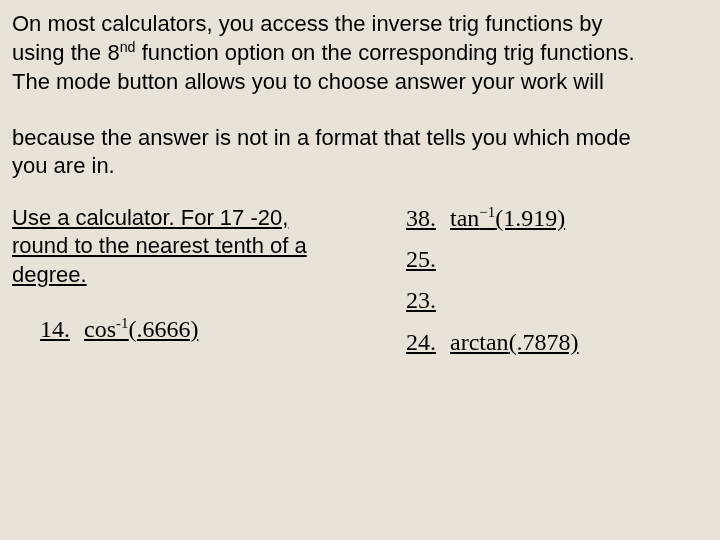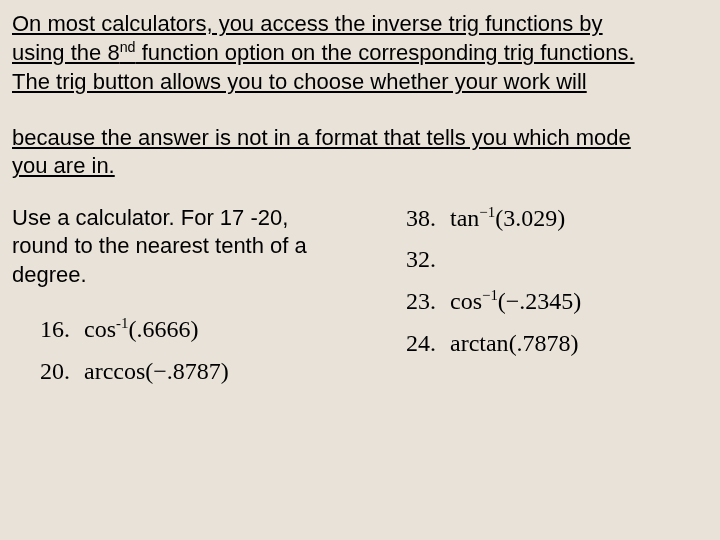--- a/index.html
+++ b/index.html
@@ -15,26 +15,26 @@
   .page {
     padding: 10px 12px 0 12px;
     box-sizing: border-box;
     width: 720px;
     height: 540px;
   }
   .intro {
     font-size: 22px;
     line-height: 1.28;
     margin-bottom: 24px;
-    text-decoration: underline;
   }
   sup { font-size: 0.65em; vertical-align: super; }
   .columns {
     display: flex;
     gap: 36px;
+    text-decoration: underline;
   }
   .col-left, .col-right {
     flex: 1 1 0;
   }
   .instruction {
     font-size: 22px;
     line-height: 1.28;
     margin-bottom: 26px;
   }
   .problems {
@@ -56,54 +56,49 @@
   .supm1 { font-size: 0.62em; vertical-align: super; }
 </style>
 </head>
 <body>
 
 <div class="page">
 
   <div class="intro">
     <span>On most calculators, you access the inverse trig functions by</span><br>
     <span>using the 8</span><sup>nd</sup><span> function option on the corresponding trig functions.</span><br>
-    <span>The trig button allows you to choose whether your work will</span><br>
+    <span>The mode button allows you to choose answer your work will</span><br>
     <br>
     <span>because the answer is not in a format that tells you which mode</span><br>
     <span>you are in.</span>
   </div>
 
   <div class="columns">
 
     <div class="col-left">
       <div class="instruction">Use a calculator. For 17 -20, round to the nearest tenth of a degree.</div>
       <div class="problems">
         <div class="prob">
-          <span class="pnum">16.</span>
+          <span class="pnum">14.</span>
           <span class="expr"><span>cos</span><span class="supm1">-1</span><span>(.6666)</span></span>
-        </div>
-        <div class="prob">
-          <span class="pnum">20.</span>
-          <span class="expr"><span>arccos</span><span class="supm1"></span><span>(−.8787)</span></span>
         </div>
       </div>
     </div>
 
     <div class="col-right">
       <div class="problems">
         <div class="prob">
           <span class="pnum">38.</span>
-          <span class="expr"><span>tan</span><span class="supm1">−1</span><span>(3.029)</span></span>
+          <span class="expr"><span>tan</span><span class="supm1">−1</span><span>(1.919)</span></span>
         </div>
         <div class="prob">
-          <span class="pnum">32.</span>
+          <span class="pnum">25.</span>
         </div>
         <div class="prob">
           <span class="pnum">23.</span>
-          <span class="expr"><span>cos</span><span class="supm1">−1</span><span>(−.2345)</span></span>
         </div>
         <div class="prob">
           <span class="pnum">24.</span>
           <span class="expr"><span>arctan</span><span class="supm1"></span><span>(.7878)</span></span>
         </div>
       </div>
     </div>
 
   </div>
 </div>

